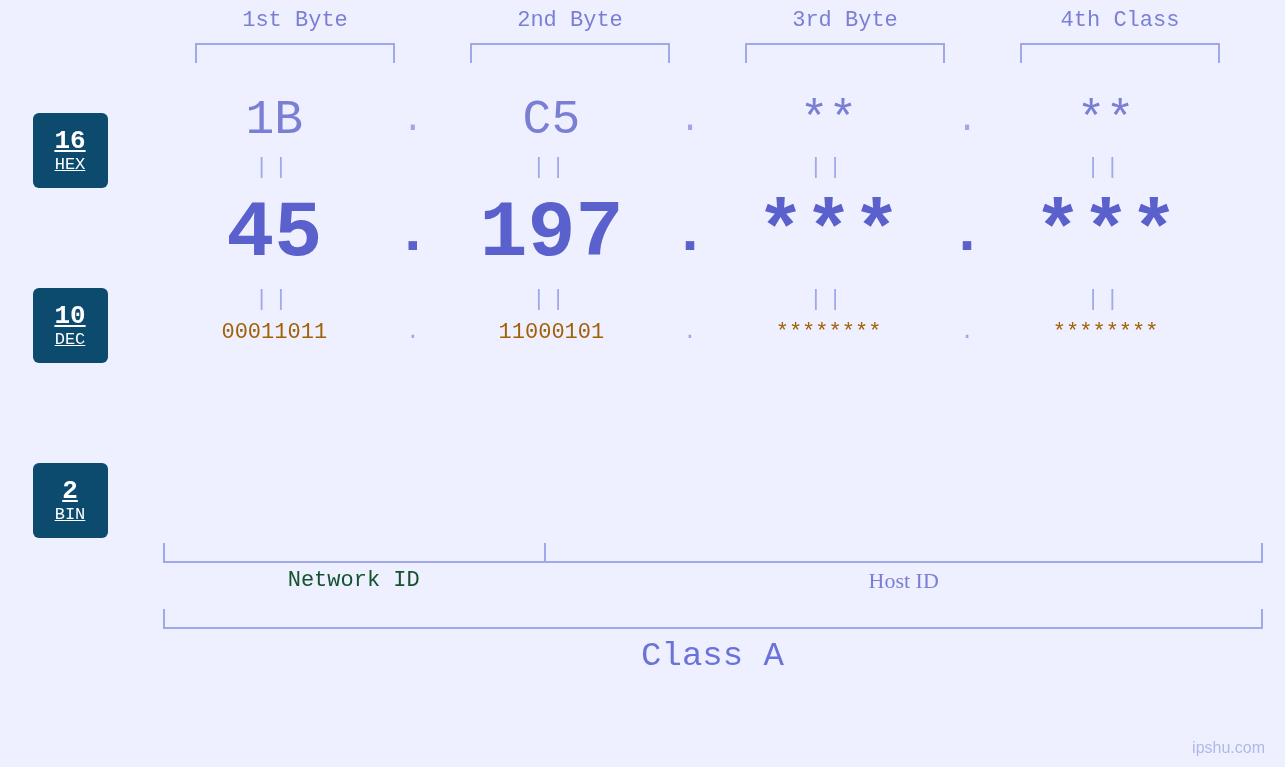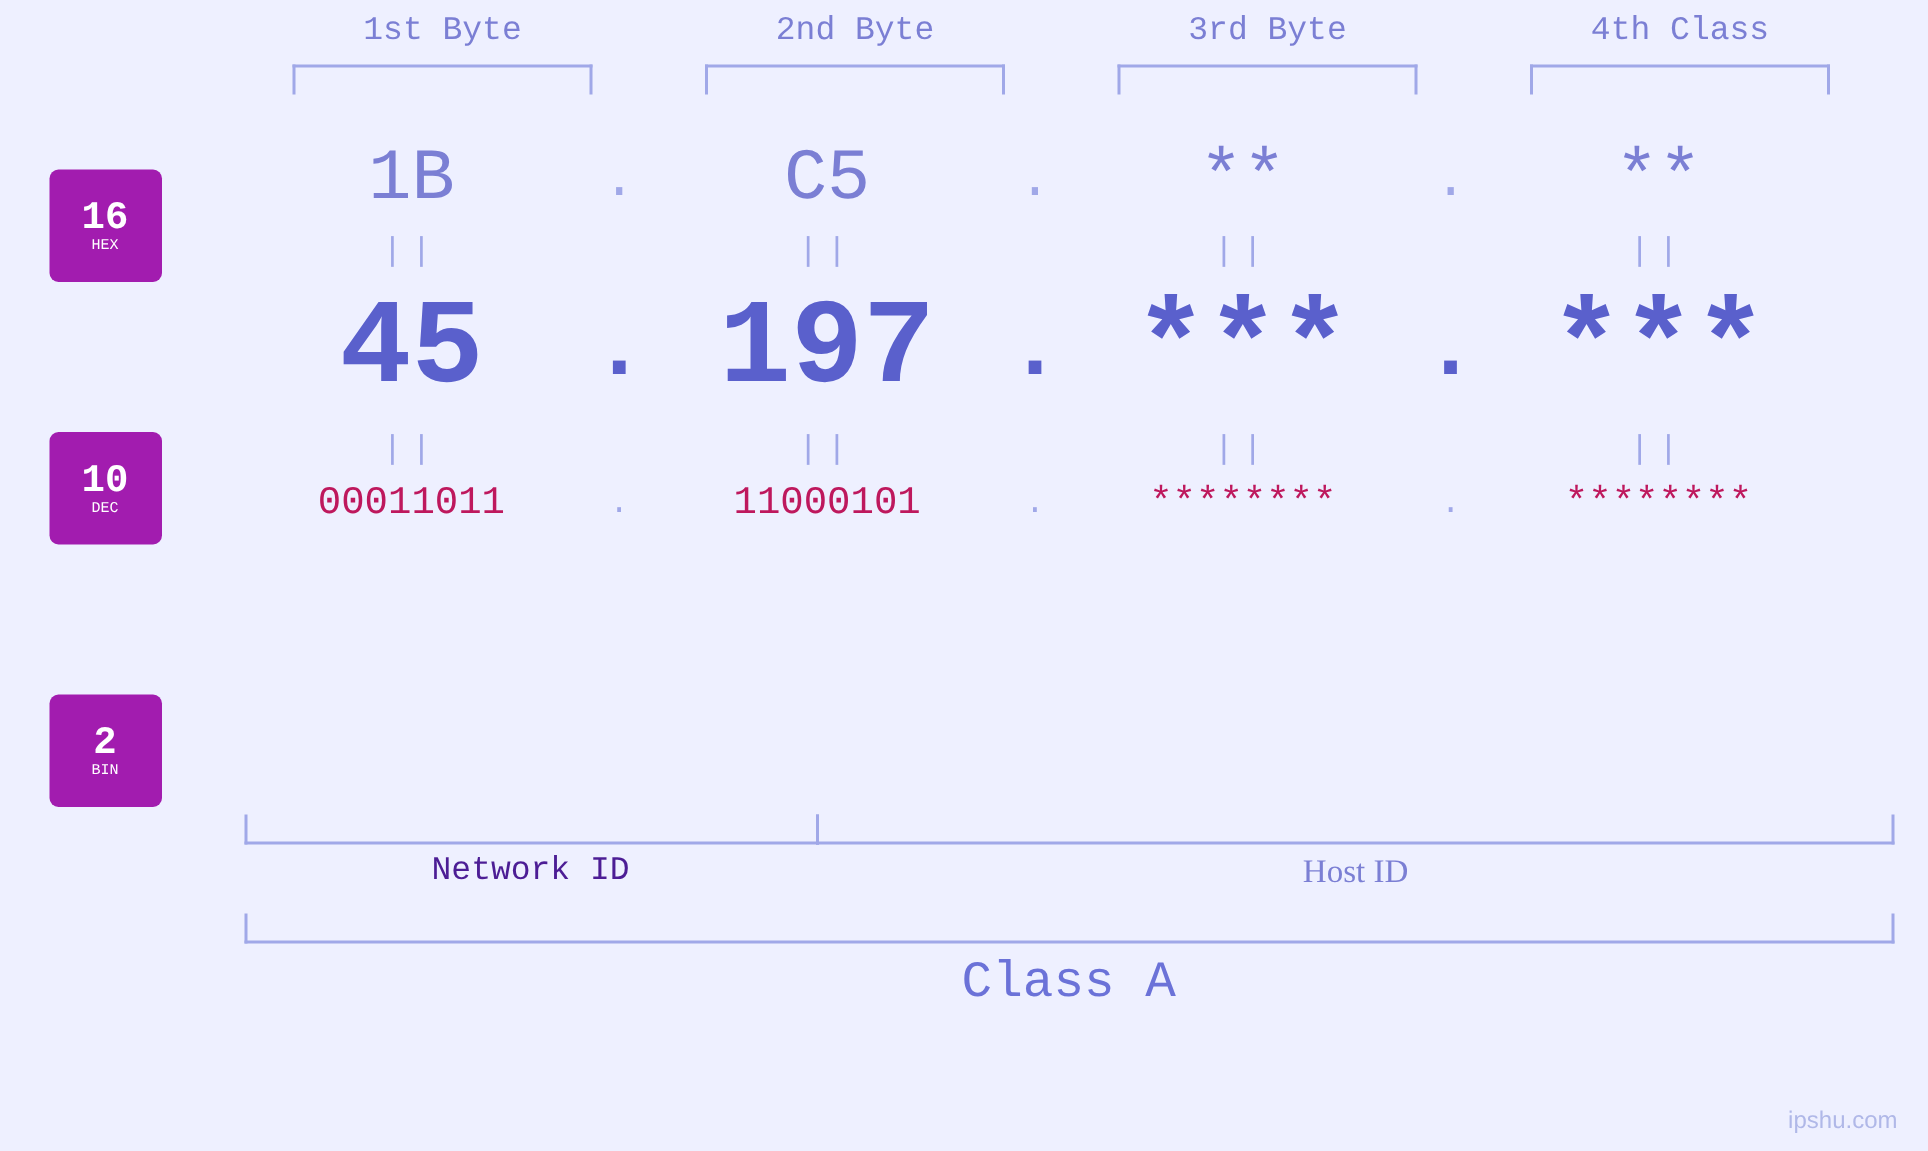--- a/index.html
+++ b/index.html
@@ -73,37 +73,38 @@
       display: flex;
       flex-direction: column;
       align-items: center;
       padding-top: 20px;
       gap: 100px;
     }
 
     .badge {
       width: 75px;
       height: 75px;
-      background-color: #a21caf;
+      background-color: #0c4a6e;
       border-radius: 6px;
       display: flex;
       flex-direction: column;
       align-items: center;
       justify-content: center;
       color: white;
+      text-decoration: underline;
     }
 
     .badge-num {
       font-size: 26px;
       font-weight: bold;
       line-height: 1.1;
     }
 
     .badge-label {
-      font-size: 10px;
+      font-size: 17px;
       font-weight: normal;
     }
 
     
     .values-grid {
       flex: 1;
       display: flex;
       flex-direction: column;
     }
 
@@ -171,22 +172,22 @@
     }
 
     .dec-dot {
       font-size: 60px;
       color: #5a60cc;
       font-weight: bold;
     }
 
     
     .bin-value {
-      font-size: 26px;
-      color: #be185d;
+      font-size: 22px;
+      color: #a16207;
       font-family: 'Courier New', Courier, monospace;
     }
 
     .bin-dot {
       font-size: 22px;
       color: #a0a8e8;
     }
 
     
     .bottom-section {
@@ -219,21 +220,21 @@
     }
 
     .bottom-labels-row {
       display: flex;
       flex-direction: row;
     }
 
     .label-network {
       width: 405px;
       text-align: center;
-      color: #4c1d95;
+      color: #14532d;
       font-size: 22px;
       font-family: 'Courier New', Courier, monospace;
       padding-top: 5px;
     }
 
     .label-host {
       width: 760px;
       text-align: center;
       color: #7b7fd4;
       font-size: 22px;

